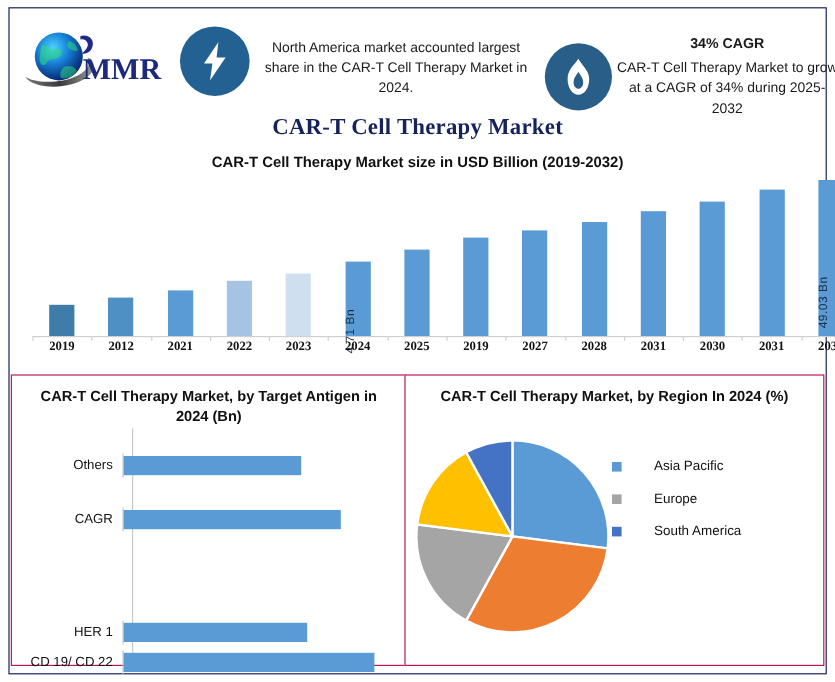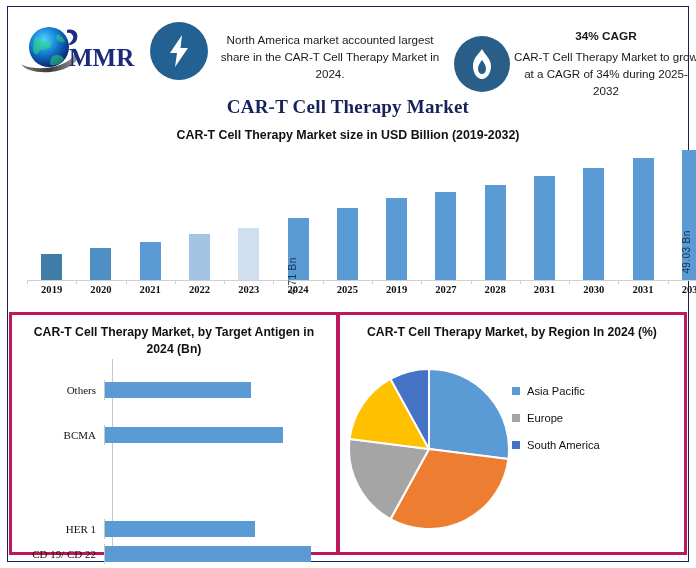--- a/index.html
+++ b/index.html
@@ -192,21 +192,21 @@
     font-size: 10.6px;
     color: #111111;
     font-weight: bold;
     font-family: "Liberation Serif", serif;
   }
 
   
   .panel {
     position: absolute;
     box-sizing: border-box;
-    border: 3px solid #be185d;
+    border: 1px solid #be185d;
     background: #ffffff;
   }
   .panel-left {
     left: 9px;
     top: 312px;
     width: 330px;
     height: 243px;
   }
   .panel-right {
     left: 337px;
@@ -227,21 +227,20 @@
     line-height: 17px;
   }
 
   
   .hbars {
     position: absolute;
     left: 0;
     top: 52px;
     width: 100%;
     height: 182px;
-    font-family: Liberation Serif, serif;
   }
   .hbar-row {
     position: absolute;
     left: 0;
     width: 100%;
     height: 20px;
     display: flex;
     align-items: center;
   }
   .hbar-cat {
@@ -287,20 +286,21 @@
   .pie-legend {
     position: absolute;
     left: 172px;
     top: 62px;
     width: 174px;
   }
   .legend-item {
     display: flex;
     align-items: center;
     height: 27px;
+    gap: 20px;
   }
   .legend-swatch {
     width: 8px;
     height: 8px;
     margin-right: 7px;
     flex: 0 0 auto;
   }
   .legend-label {
     font-size: 11.2px;
     color: #111111;
@@ -410,21 +410,21 @@
         </div>
         <div class="topbar-slot">
           <div class="topbar" style="height: 130px; background: rgb(91, 155, 213);">
             <span class="topbar-label tall">49.03 Bn</span>
           </div>
         </div>
       </div>
 
     <div class="topaxis" id="topaxis">
         <span>2019</span>
-        <span>2020</span>
+        <span>2012</span>
         <span>2021</span>
         <span>2022</span>
         <span>2023</span>
         <span>2024</span>
         <span>2025</span>
         <span>2019</span>
         <span>2027</span>
         <span>2028</span>
         <span>2031</span>
         <span>2030</span>
@@ -437,21 +437,21 @@
     <div class="panel-title">CAR-T Cell Therapy Market, by Target Antigen in 2024 (Bn)</div>
     <div class="hbar-axisline"></div>
     <div class="hbars" id="hbars">
         <div class="hbar-row" style="top: 12.75px;">
           <div class="hbar-cat">Others</div>
           <div class="hbar-track">
             <div class="hbar-fill" style="width: 63%; background: rgb(91, 155, 213);"></div>
           </div>
         </div>
         <div class="hbar-row" style="top: 58.25px;">
-          <div class="hbar-cat">BCMA</div>
+          <div class="hbar-cat">CAGR</div>
           <div class="hbar-track">
             <div class="hbar-fill" style="width: 77%; background: rgb(91, 155, 213);"></div>
           </div>
         </div>
         <div class="hbar-row" style="top: 103.75px; margin-top: 48px;">
           <div class="hbar-cat">HER 1</div>
           <div class="hbar-track">
             <div class="hbar-fill" style="width: 65%; background: rgb(91, 155, 213);"></div>
           </div>
         </div>

